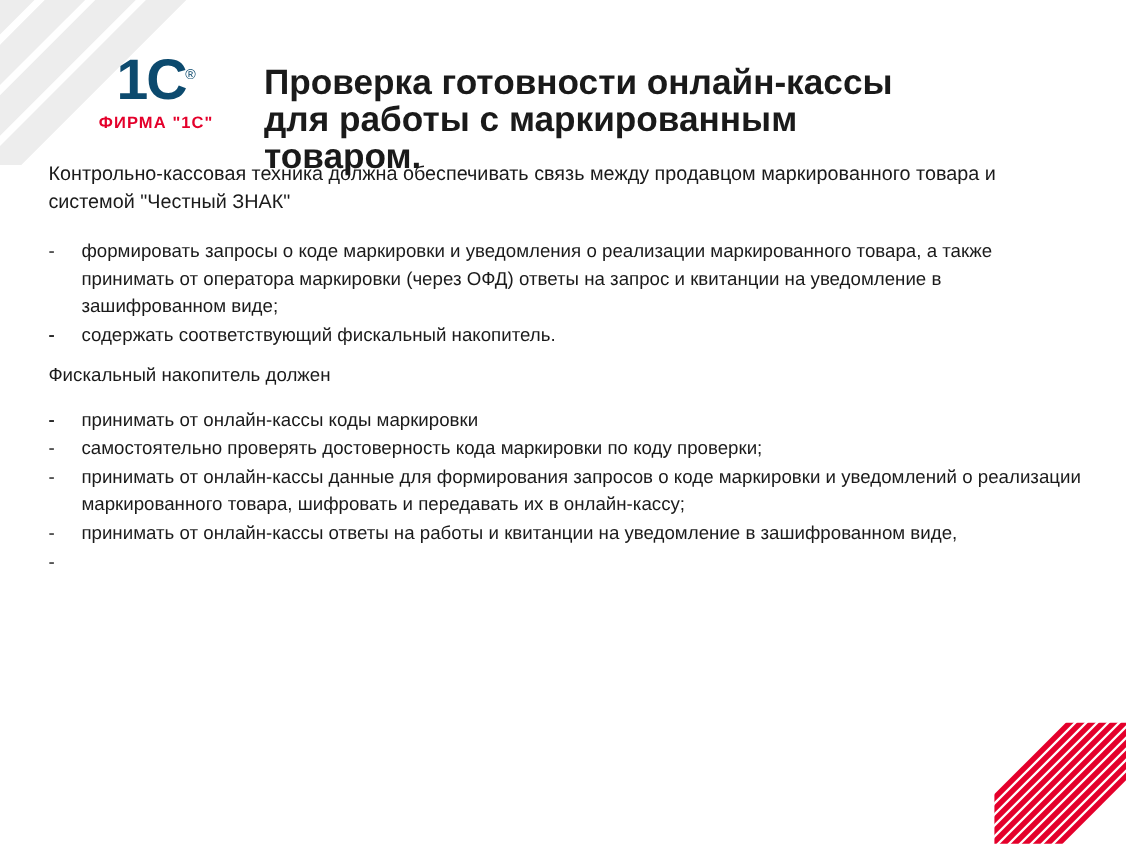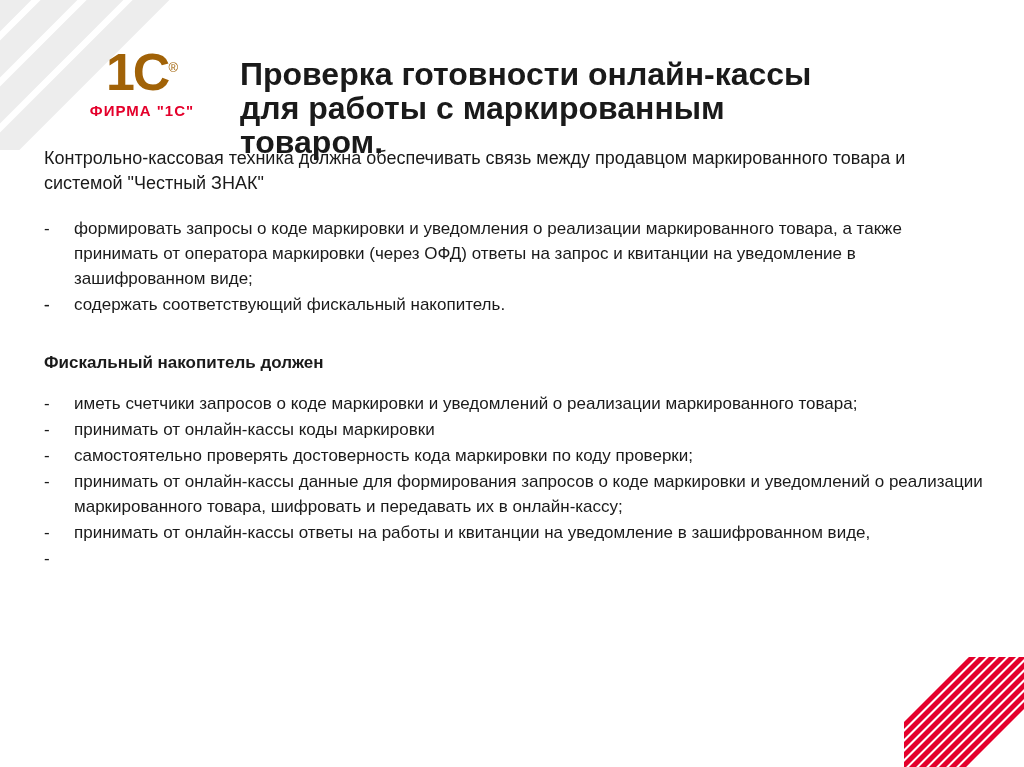--- a/index.html
+++ b/index.html
@@ -71,21 +71,21 @@
     position: absolute;
     left: 72px;
     top: 42px;
     width: 140px;
     text-align: center;
   }
   .logo-mark {
     font-family: "Liberation Sans", sans-serif;
     font-size: 52px;
     font-weight: bold;
-    color: #a16207;
+    color: #0c4a6e;
     line-height: 52px;
     letter-spacing: -2px;
     position: relative;
     display: inline-block;
   }
   .logo-mark .reg {
     font-size: 13px;
     vertical-align: super;
     font-weight: normal;
     letter-spacing: 0;
@@ -118,23 +118,23 @@
   .lead {
     font-size: 18px;
     font-weight: normal;
     line-height: 25px;
     color: #1a1a1a;
     margin: 0 0 20px 0;
     width: 900px;
   }
   .section-head {
     font-size: 17px;
-    font-weight: bold;
-    color: #1a1a1a;
-    margin: 36px 0 18px 0;
+    font-weight: normal;
+    color: #1a1a1a;
+    margin: 14px 0 18px 0;
   }
   ul.dash-list {
     list-style: none;
     margin: 0;
     padding: 0;
   }
   ul.dash-list li {
     position: relative;
     padding-left: 30px;
     font-size: 17px;
@@ -173,21 +173,21 @@
 
   <ul class="dash-list">
     <li><span class="dash">-</span><span>формировать запросы о коде маркировки и уведомления о реализации маркированного товара, а также принимать от оператора маркировки (через ОФД) ответы на запрос и квитанции на уведомление в зашифрованном виде;</span></li>
     <li><span class="dash">-</span></li>
     <li><span class="dash">-</span><span>содержать соответствующий фискальный накопитель.</span></li>
   </ul>
 
   <div class="section-head">Фискальный накопитель должен</div>
 
   <ul class="dash-list">
-    <li><span class="dash">-</span><span>иметь счетчики запросов о коде маркировки и уведомлений о реализации маркированного товара;</span></li>
+    <li><span class="dash">-</span></li>
     <li><span class="dash">-</span><span> принимать от онлайн-кассы коды маркировки</span></li>
     <li><span class="dash">-</span><span>самостоятельно проверять достоверность кода маркировки по коду проверки;</span></li>
     <li><span class="dash">-</span><span>принимать от онлайн-кассы данные для формирования запросов о коде маркировки и уведомлений о реализации маркированного товара, шифровать и передавать их в онлайн-кассу;</span></li>
     <li><span class="dash">-</span><span>принимать от онлайн-кассы ответы на работы и квитанции на уведомление в зашифрованном виде,</span></li>
     <li><span class="dash">-</span></li>
   </ul>
 </div>
 
 <div class="corner-stripes-br">
   <div class="rstripe" style="bottom: 4px;"></div>

